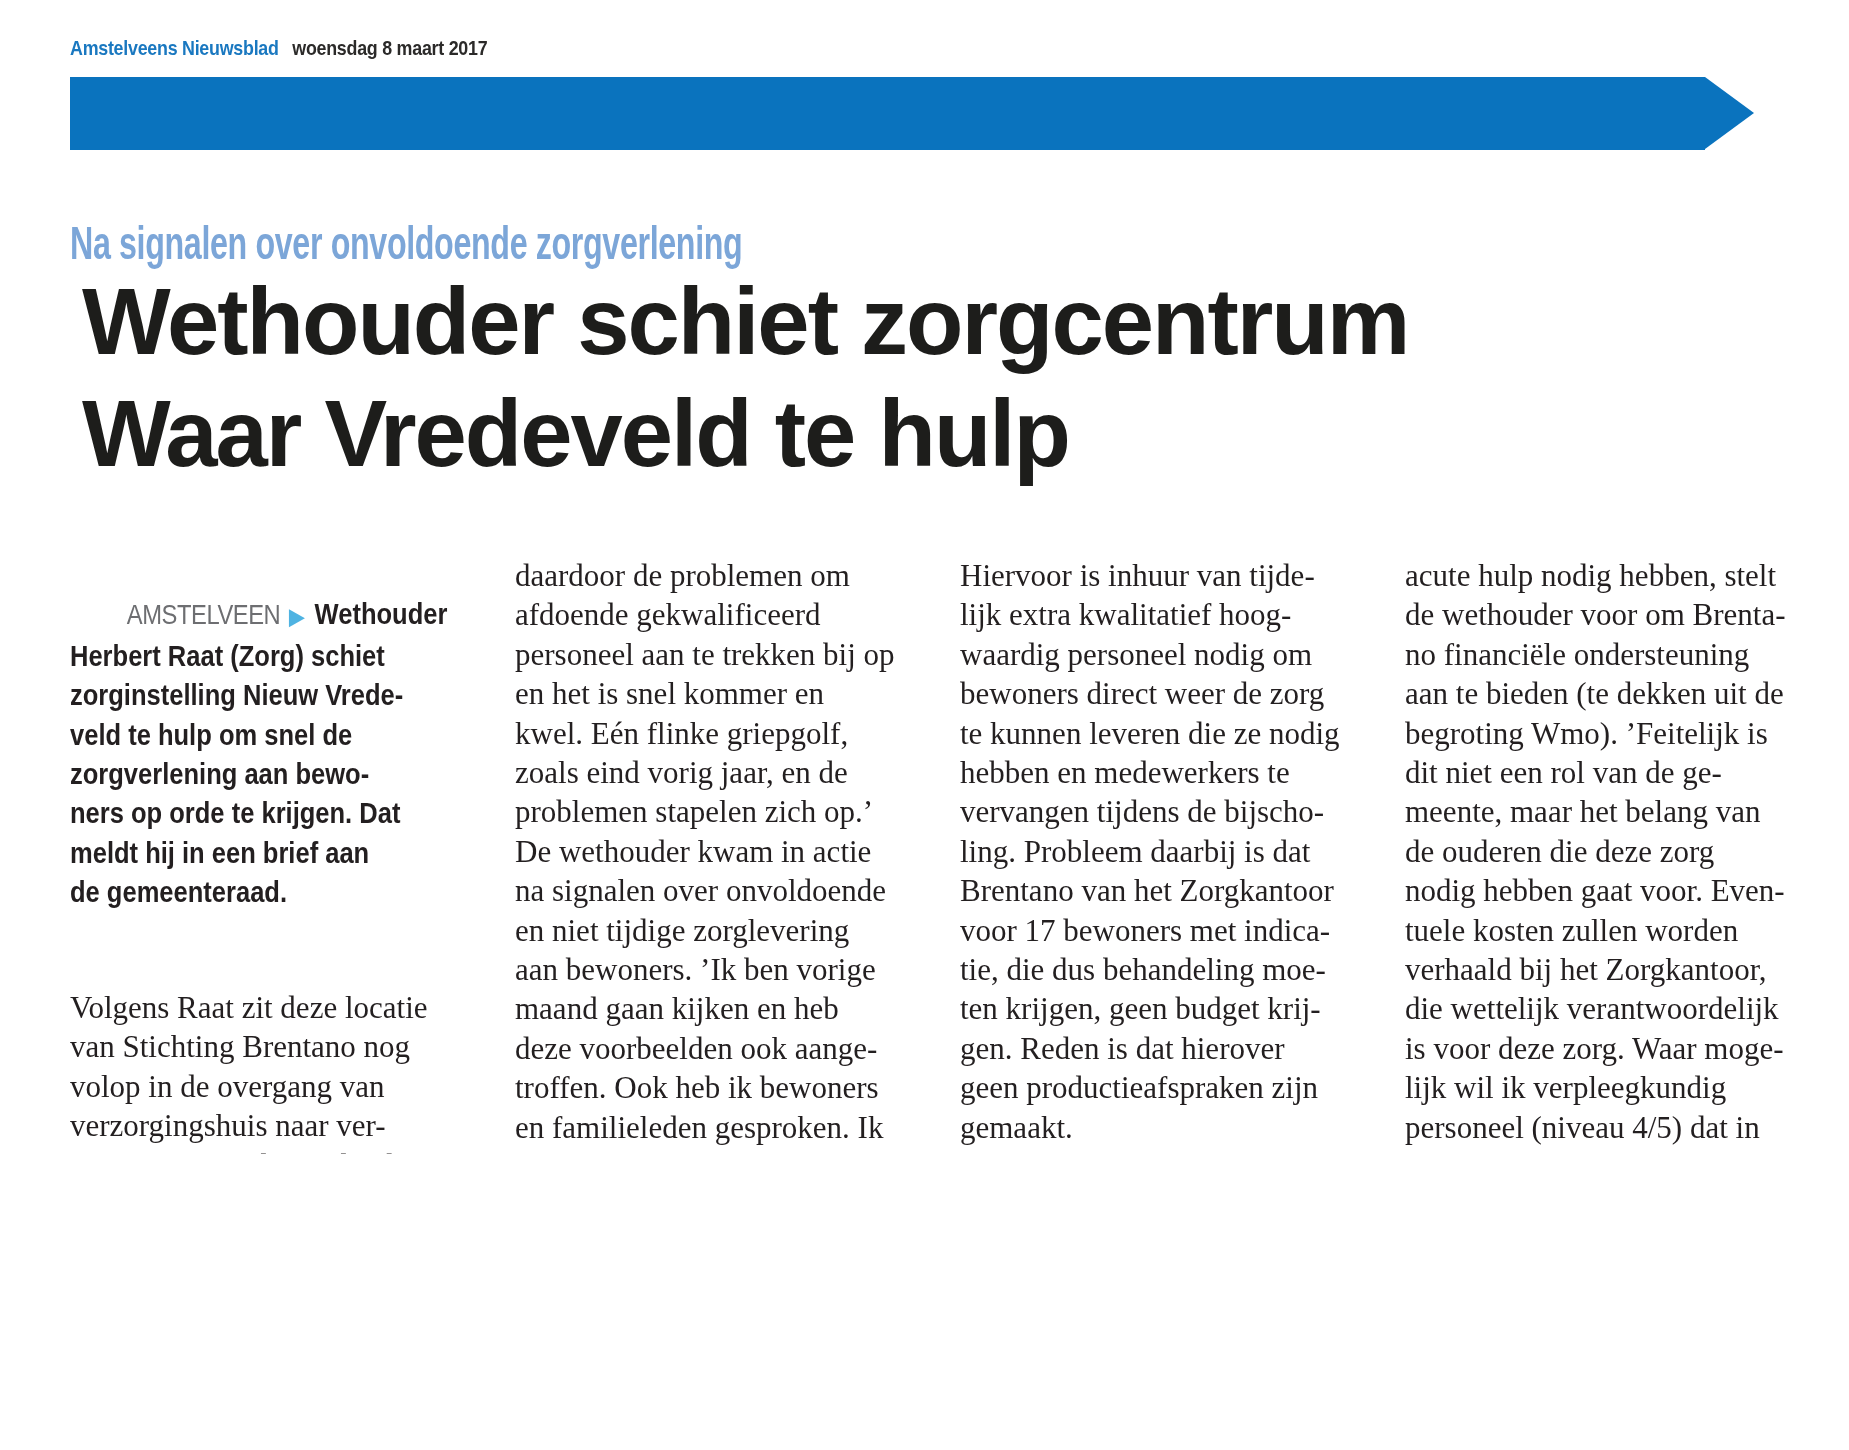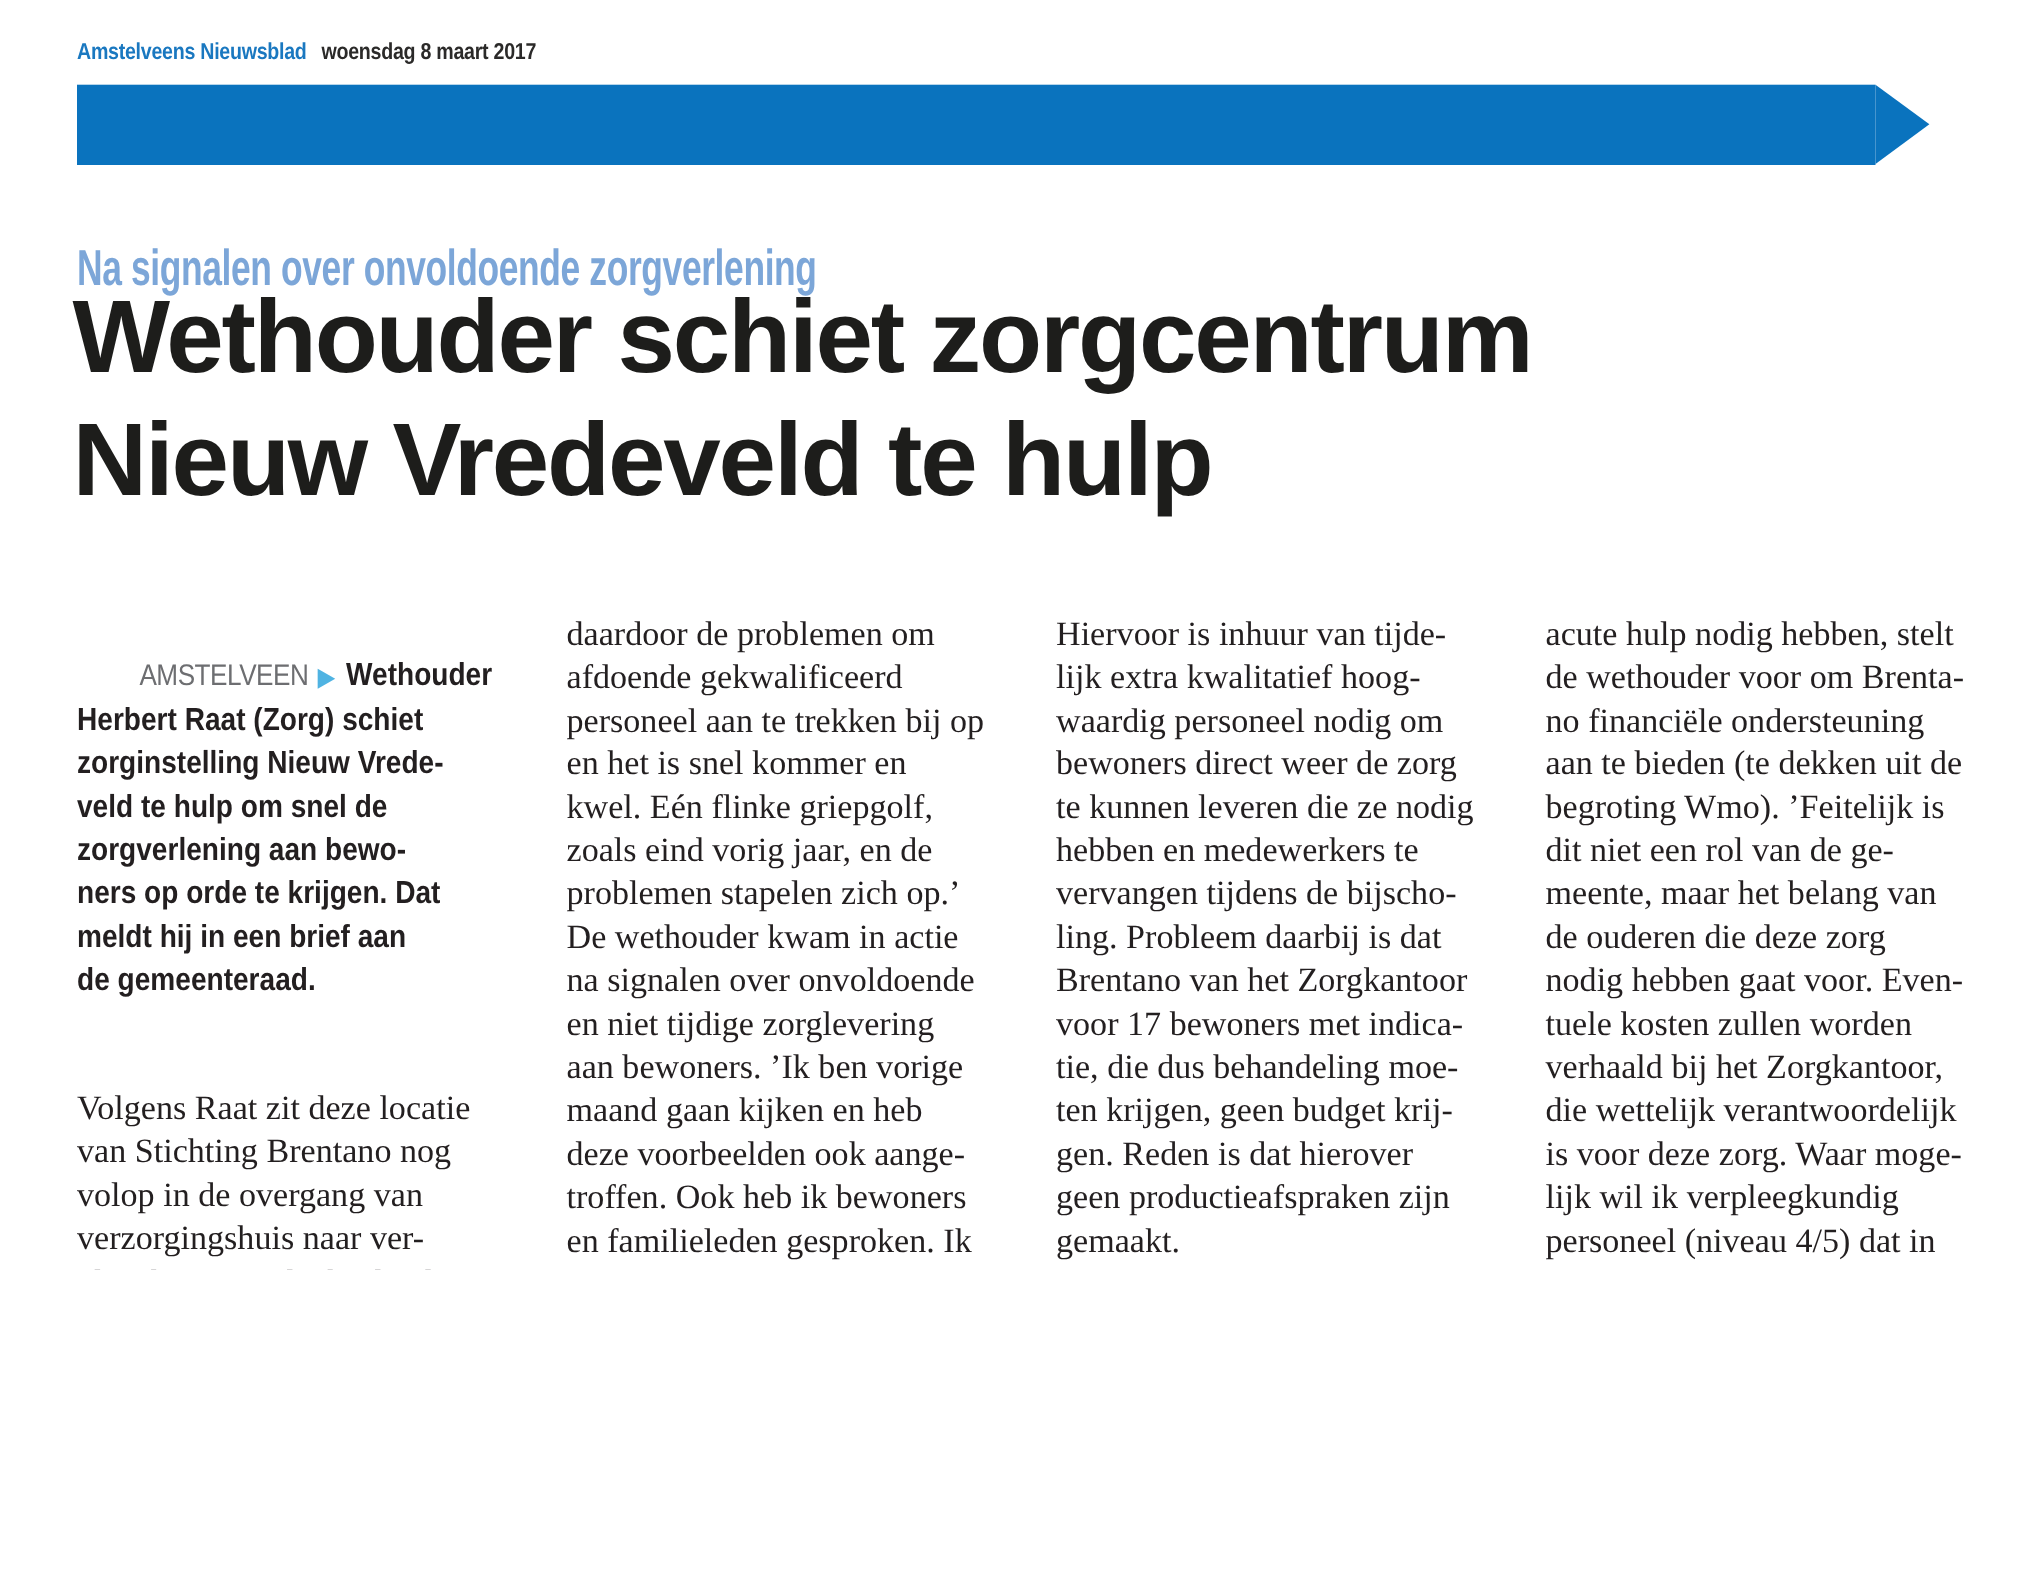--- a/index.html
+++ b/index.html
@@ -57,21 +57,21 @@
     transform: scale(0.70, 1);
     transform-origin: 0 0;
     letter-spacing: -0.5px;
   }
 
   
   .headline {
     position: absolute;
     left: 66px;
     top: 250px;
-    margin: 0;
+    margin: 16px;
     font-size: 94px;
     line-height: 112px;
     font-weight: bold;
     color: #1d1d1b;
     letter-spacing: -2px;
     white-space: nowrap;
   }
   .headline-line { display: block; }
 
   
@@ -129,21 +129,21 @@
 
   <div class="banner">
     <div class="banner-bar"></div>
     <div class="banner-tip"></div>
   </div>
 
   <h2 class="kicker">Na signalen over onvoldoende zorgverlening</h2>
 
   <h1 class="headline">
     <span class="headline-line">Wethouder schiet zorgcentrum</span>
-    <span class="headline-line">Nieuw Vredeveld te hulp</span>
+    <span class="headline-line">Waar Vredeveld te hulp</span>
   </h1>
 
   <div class="columns">
 
     <div class="col">
       <p class="lead">
         <span class="dateline">AMSTELVEEN</span><span class="dateline-arrow">▶</span><span class="lead-text">Wethouder
 Herbert Raat (Zorg) schiet
 zorginstelling Nieuw Vrede-
 veld te hulp om snel de

